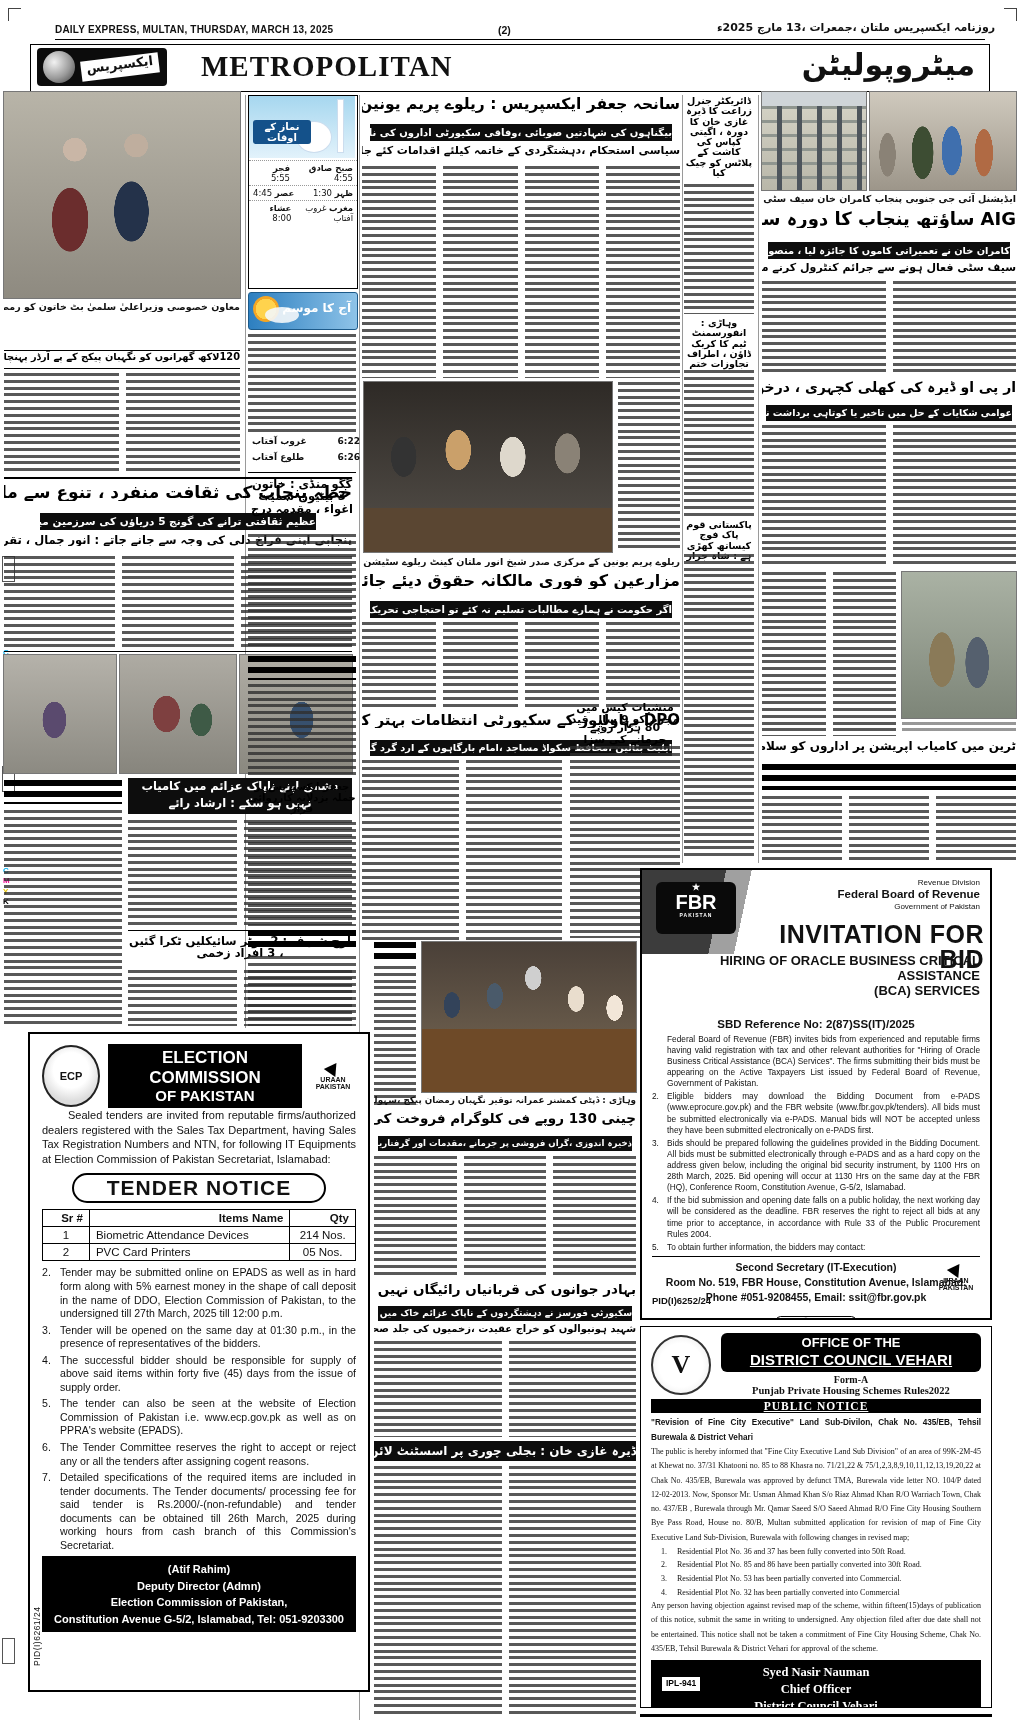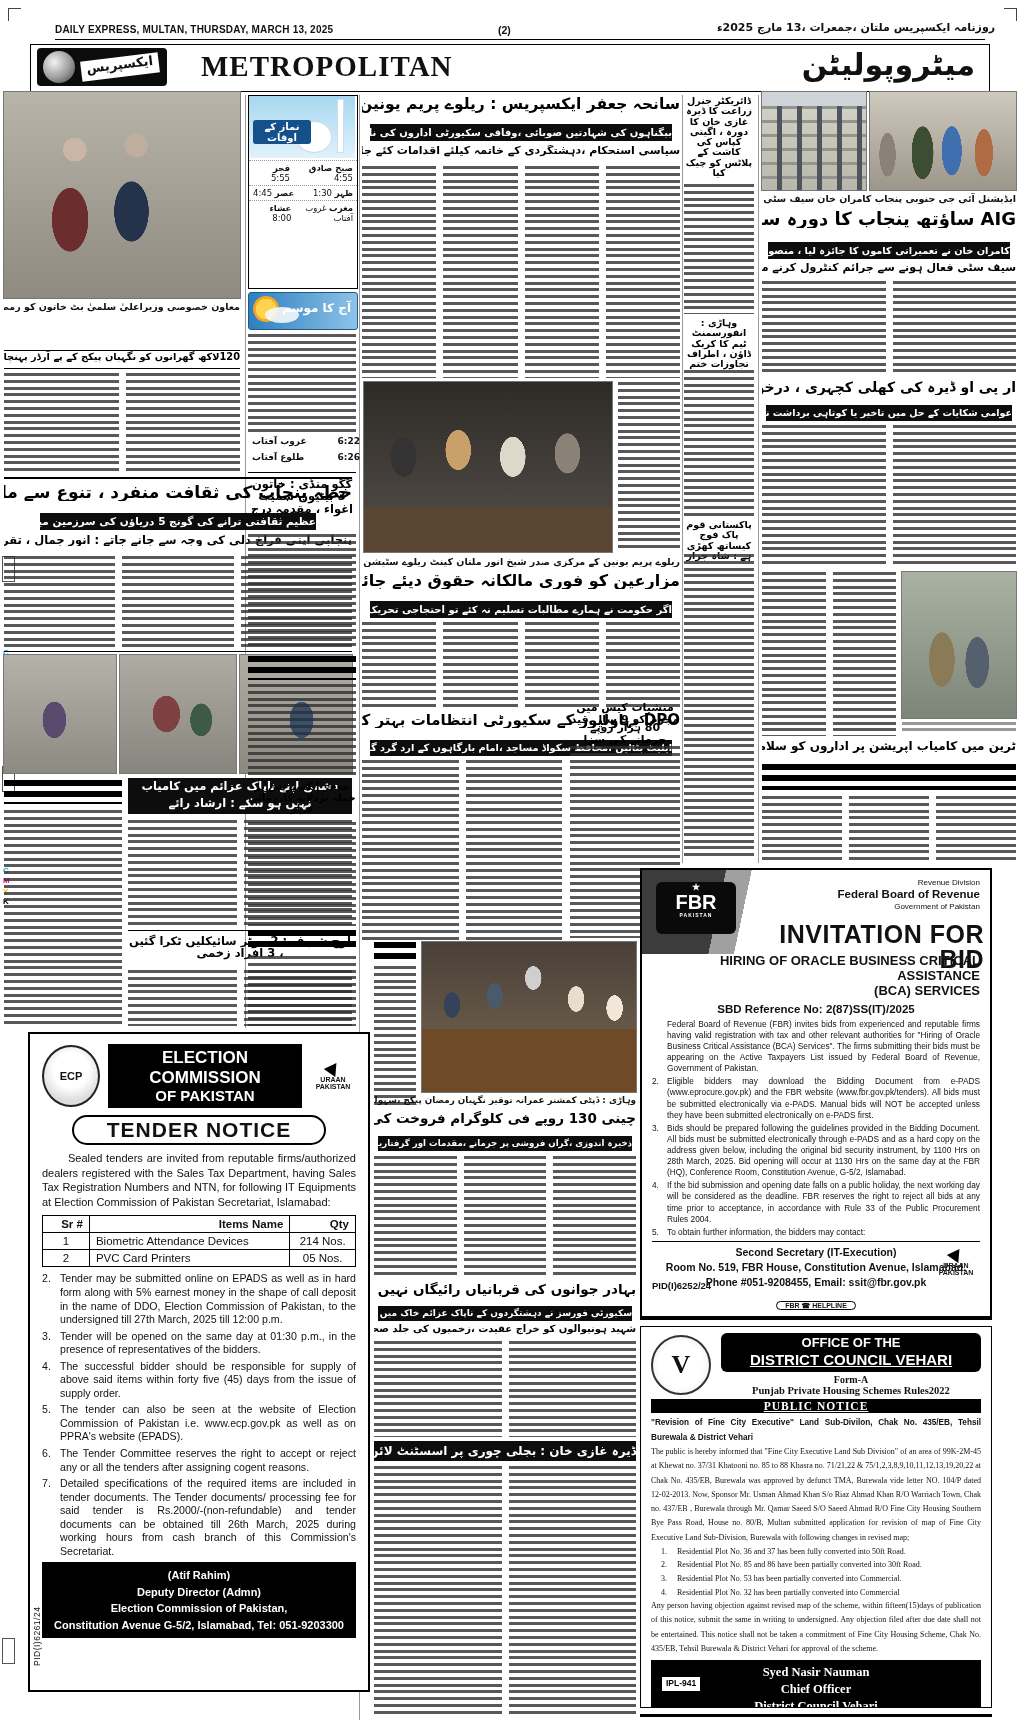--- a/index.html
+++ b/index.html
@@ -63,21 +63,21 @@
 
   
   #fbr{border:2.5px solid #000;background:#fff;box-sizing:border-box;padding:0 10px 0;overflow:hidden}
   #fbrhead{margin:0 -10px;background:linear-gradient(102deg,#3c3c3c 0 23%,#a0a0a0 23% 30%,#fff 30%);
            height:84px;position:relative}
   #fbrlogo{position:absolute;left:14px;top:12px;width:80px;height:52px;background:#0a0a0a;border-radius:6px;
            color:#fff;text-align:center;font-weight:800}
   #fbrhead .rd{position:absolute;right:10px;text-align:right}
   #fbr-title{font-weight:800;font-size:25px;text-align:right;letter-spacing:.5px;line-height:1}
   .fbr-sub{font-weight:800;font-size:13px;text-align:right;line-height:1.15}
-  #fbr-ref{font-weight:800;font-size:11.5px;text-align:center;margin:4px 0 4px}
+  #fbr-ref{font-weight:800;font-size:11.5px;text-align:center;margin:19px 0 4px}
   .fpara{display:flex;font-size:8.3px;line-height:1.34;margin-bottom:2px}
   .fpara .n{width:15px;flex:none}
   .fpara .t{flex:1;text-align:justify}
   #fbr-contact{border-top:1.8px solid #000;margin-top:3px;padding-top:3px;text-align:center;
                font-weight:800;font-size:10.5px;line-height:1.45;position:relative}
   #fbr-foot{border-top:2px solid #000;margin:4px -10px 0;display:flex;align-items:center;
             justify-content:space-between;padding:3px 8px;font-size:8.5px;font-weight:700}
   #fbr-pill{border:1.2px solid #000;border-radius:9px;padding:0 8px;font-size:7px;font-weight:800}
 
   
@@ -196,22 +196,22 @@
       <div id="ecp-org" style="flex:1">
         <div style="font-size:17px">ELECTION COMMISSION</div>
         <div style="font-size:15px">OF PAKISTAN</div>
       </div>
       <div class="uraan" style="width:46px;flex:none">
         <div class="tri"></div>
         <div>URAAN</div>
         <div>PAKISTAN</div>
       </div>
     </div>
+    <div id="ecp-intro">Sealed tenders are invited from reputable firms/authorized dealers registered with the Sales Tax Department, having Sales Tax Registration Numbers and NTN, for following IT Equipments at Election Commission of Pakistan Secretariat, Islamabad:</div>
     <div id="tender-title">TENDER NOTICE</div>
-    <div id="ecp-intro">Sealed tenders are invited from reputable firms/authorized dealers registered with the Sales Tax Department, having Sales Tax Registration Numbers and NTN, for following IT Equipments at Election Commission of Pakistan Secretariat, Islamabad:</div>
     <table>
       <tbody>
           <tr>
         <th style="width:15%">Sr #</th>
         <th>Items Name</th>
         <th style="width:21%">Qty</th>
       </tr>
       <tr>
         <td style="text-align:center">1</td>
         <td>Biometric Attendance Devices</td>

